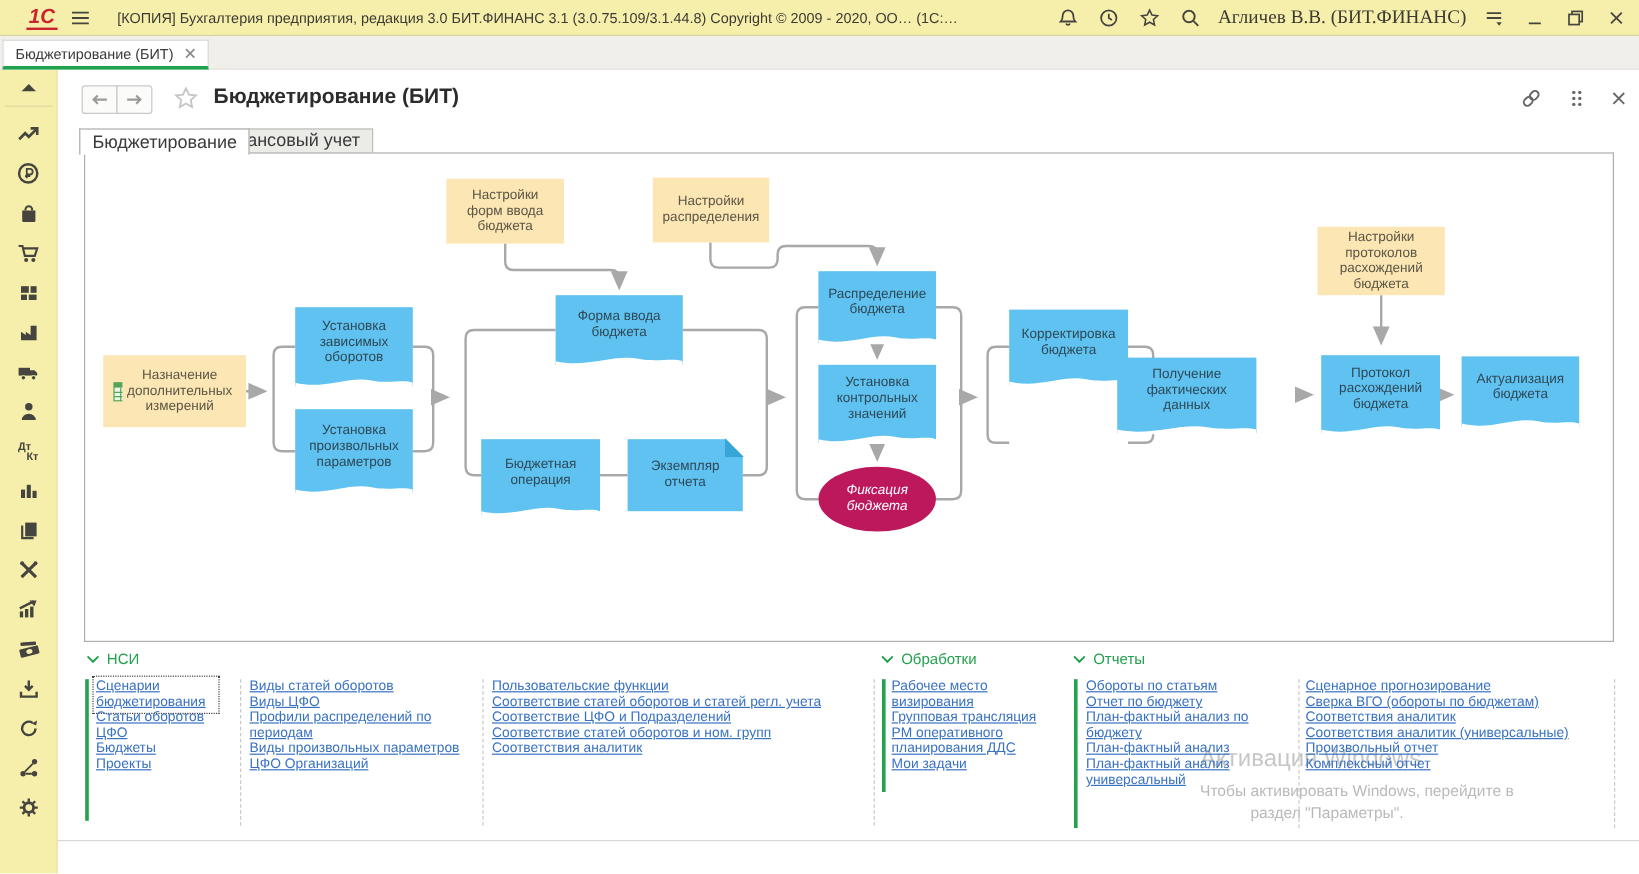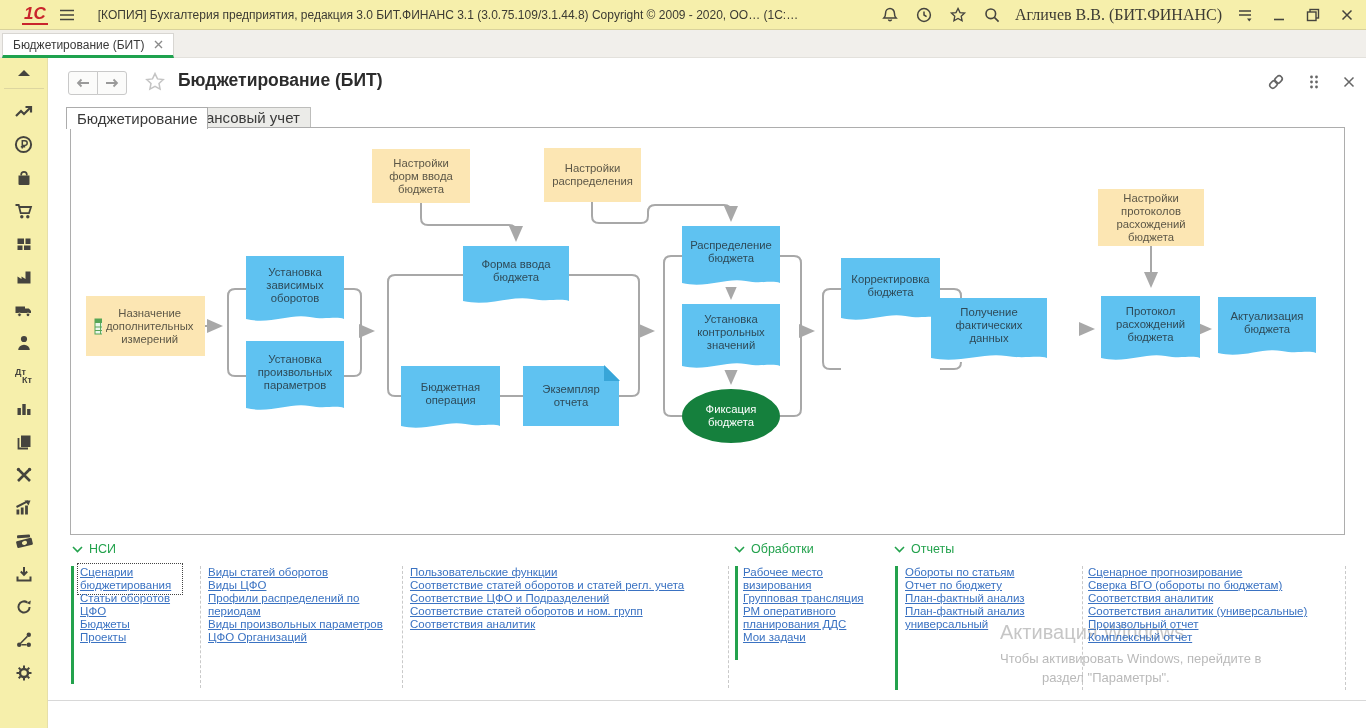--- a/index.html
+++ b/index.html
@@ -64,21 +64,21 @@
   .panel { position:absolute; left:22px; top:69px; width:1275px; height:408px;
     border:1px solid #adadad; background:#fff; z-index:2; }
   .fc-svg { position:absolute; left:0; top:0; }
   .fc-node { position:absolute; font-size:11.3px; line-height:13px; text-align:center;
     display:flex; align-items:center; justify-content:center; cursor:pointer; }
   .fc-note { background:#fce6b3; color:#5c5747; padding:3px 8px; }
   .fc-wave { background:#5fc2f1; color:#2e4a58; padding:2px 4px 10px; }
   .fc-wave .wavecut { position:absolute; left:0; bottom:-1px; width:100%; height:10px; }
   .fc-doc { background:#5fc2f1; color:#2e4a58; padding:2px 4px; }
   .fc-doc .fold { position:absolute; top:-1px; right:-1px; }
-  .fc-ellipse { background:#15803d; color:#fff; border-radius:50%; }
+  .fc-ellipse { background:#be185d; color:#fff; border-radius:50%;font-style:italic; }
   .fc-label { position:relative; z-index:1; }
   .note-with-icon { display:flex; align-items:center; text-align:center;}
   
   .sec-header { position:absolute; display:flex; align-items:center; gap:6px;
     color:#23a24d; font-size:12.5px; cursor:pointer; z-index:6;}
   .greenbar { position:absolute; width:3px; background:#23a24d; z-index:6;}
   .dashsep { position:absolute; width:0; border-left:1px dashed #c9c9c9; z-index:6;}
   .linkcol { position:absolute; display:flex; flex-direction:column; z-index:6;}
   .lnk { font-size:11.5px; line-height:13px; color:#3a72c2; text-decoration:underline; cursor:pointer; width:fit-content; max-width:100%;}
   .lnk.focused { outline:1px dotted #444; outline-offset:2px; }
@@ -520,20 +520,21 @@
   <div class="sec-header" style="left:846px;top:484px">
     <svg width="11" height="7">
         <path d="M1 1 L5.5 5.5 L10 1" fill="none" stroke="#23a24d" stroke-width="1.6"></path>
       </svg>
     <span>Отчеты</span>
   </div>
   <div class="greenbar" style="left:847px;top:508px;height:124px"></div>
   <div class="linkcol" style="left:857px;top:508px;width:170px">
     <a class="lnk">Обороты по статьям</a>
     <a class="lnk">Отчет по бюджету</a>
+    <a class="lnk">План-фактный анализ по бюджету</a>
     <a class="lnk">План-фактный анализ</a>
     <a class="lnk">План-фактный анализ универсальный</a>
   </div>
   <div class="dashsep" style="left:1034px;top:508px;height:124px"></div>
   <div class="linkcol" style="left:1040px;top:508px;width:258px">
     <a class="lnk">Сценарное прогнозирование</a>
     <a class="lnk">Сверка ВГО (обороты по бюджетам)</a>
     <a class="lnk">Соответствия аналитик</a>
     <a class="lnk">Соответствия аналитик (универсальные)</a>
     <a class="lnk">Произвольный отчет</a>

